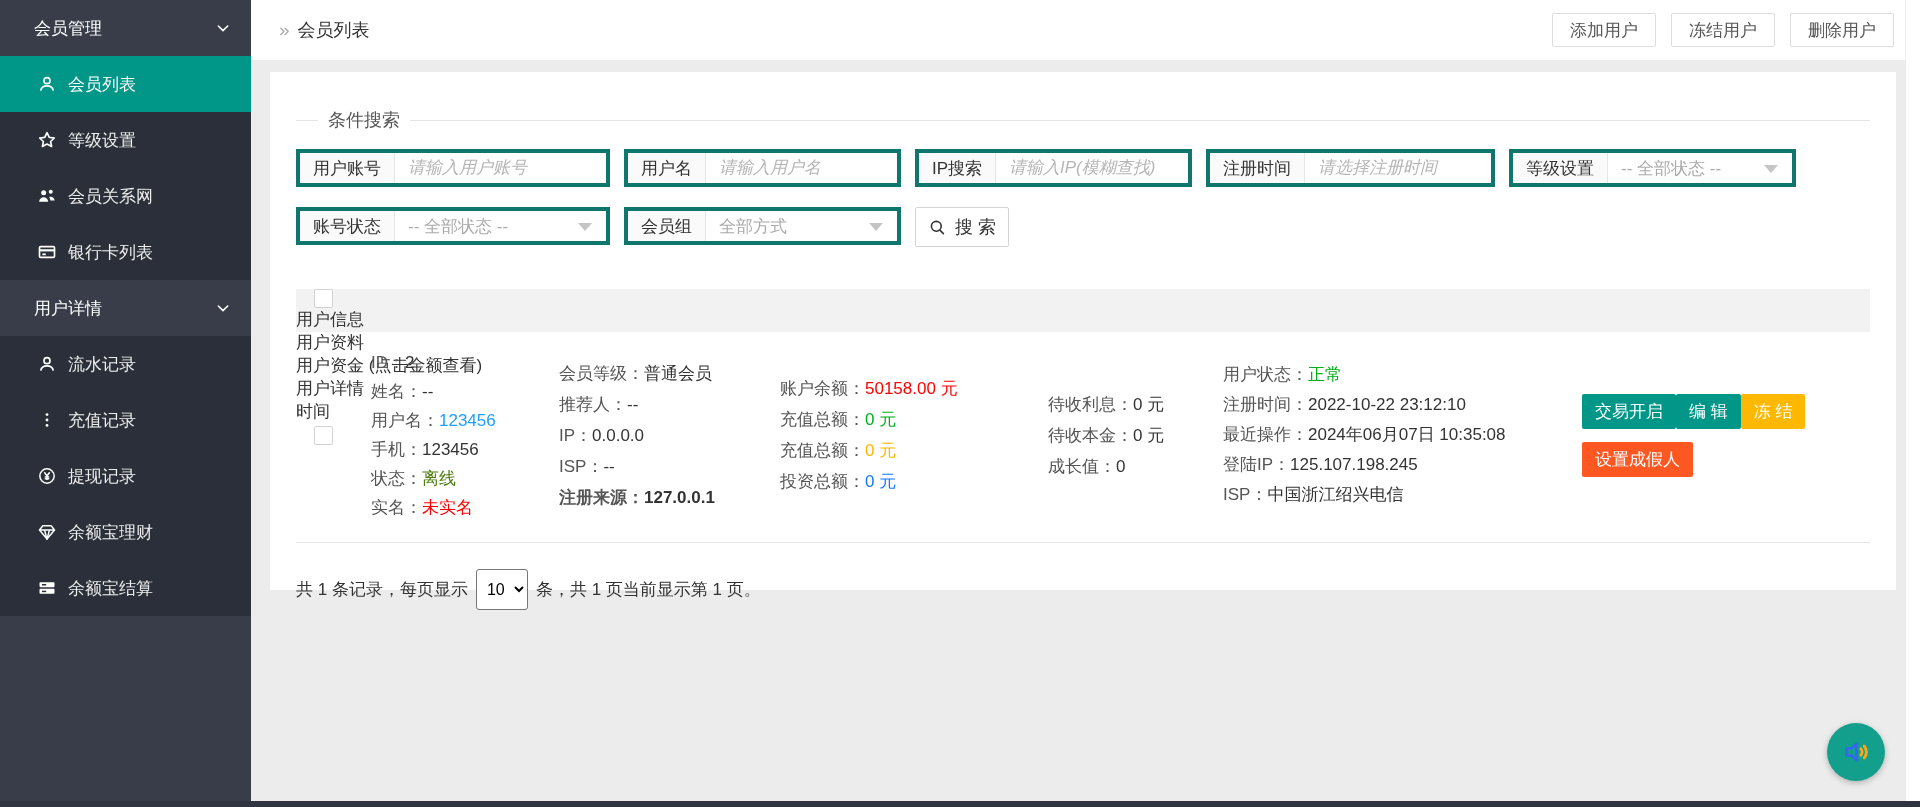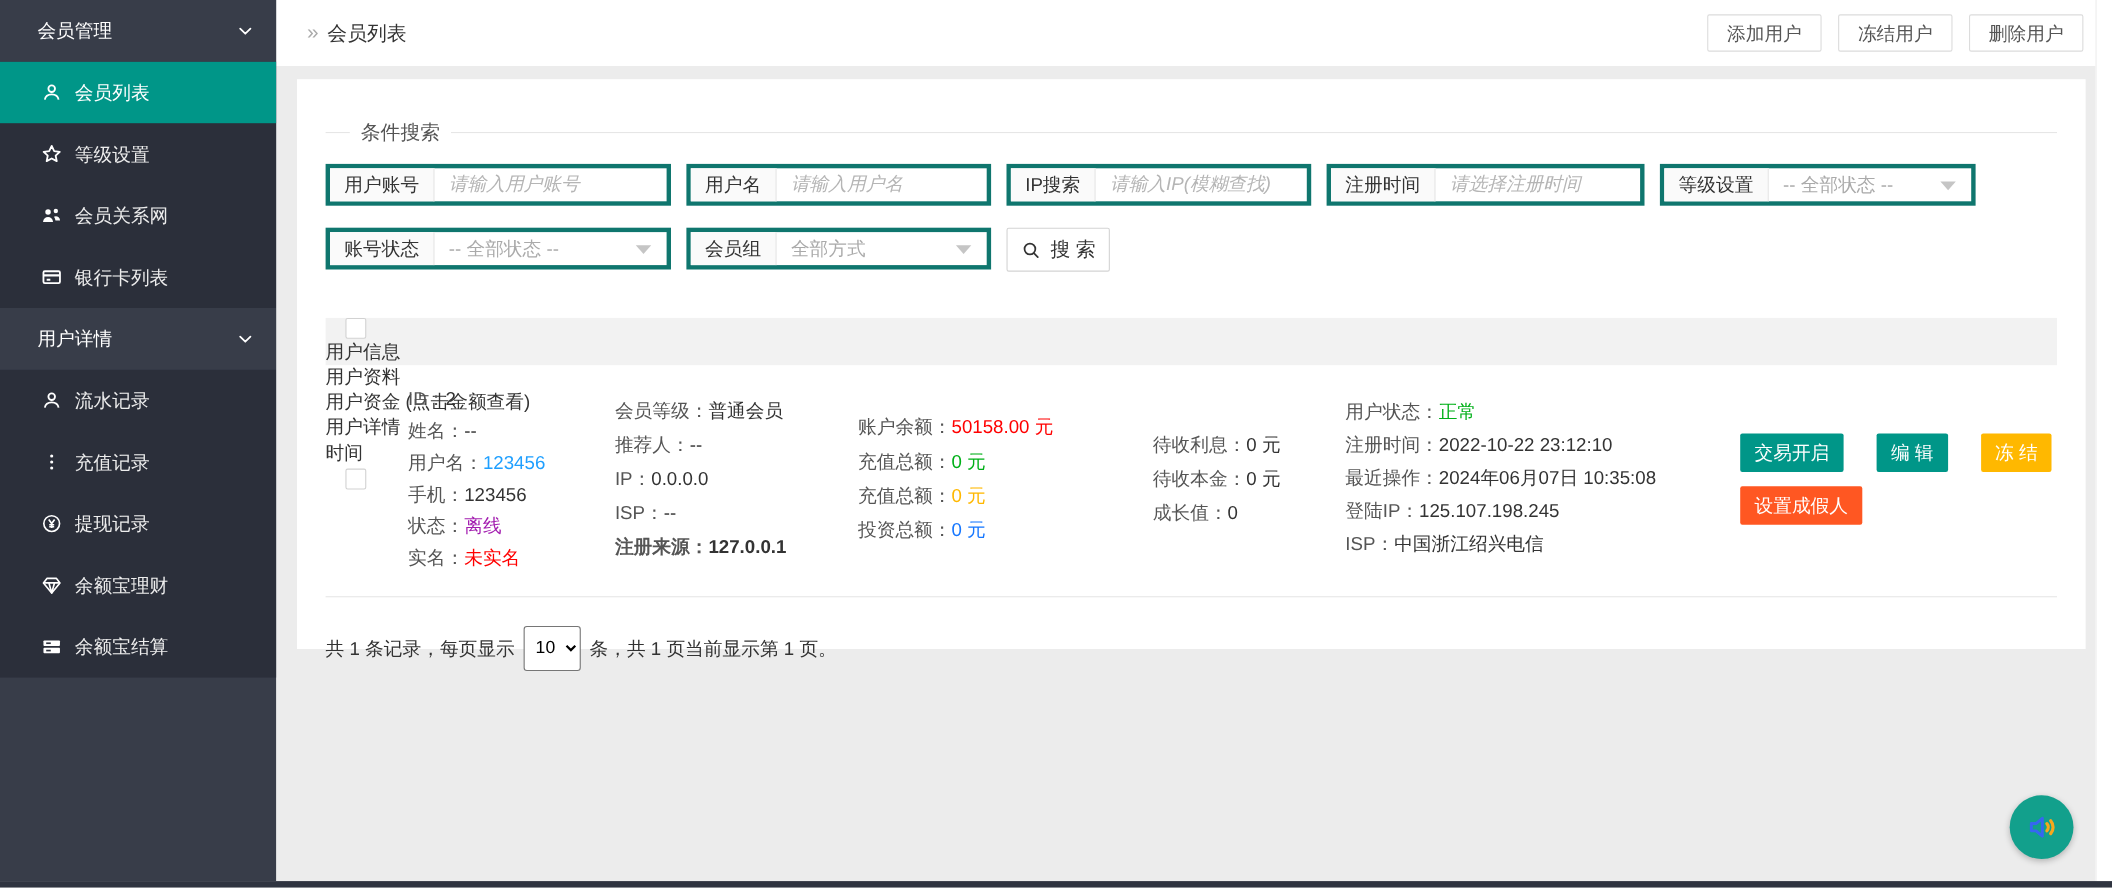--- a/index.html
+++ b/index.html
@@ -87,28 +87,28 @@
   .c5 { width:333px; flex:none; } .c6 { flex:1; }
   .cbx {
     width:19px; height:19px; background:#fff; border:1px solid #d2d2d2; border-radius:2px;
     margin-left:18px; cursor:pointer; appearance:none; -webkit-appearance:none;
   }
   .trow { display:flex; align-items:center; border-bottom:1px solid #e6e6e6; padding:16px 0 20px; }
   .line { line-height:29px; font-size:17px; white-space:nowrap; }
   .k { color:#555; }
   .v { color:#333; }
   .v-link { color:#1e9fff; cursor:pointer; }
-  .v-muted { color:#a21caf; }
+  .v-muted { color:#4d7c0f; }
   .v-red { color:#ff0000; }
   .v-green { color:#00b018; }
   .v-orange { color:#ffb800; }
   .v-blue { color:#1677ff; cursor:pointer; }
   .v-green-c, .v-red-c, .v-orange-c { cursor:pointer; }
   .acts { display:flex; flex-direction:column; gap:13px; padding-left:10px; }
-  .acts-row { display:flex; gap:30px;padding-left:16px; }
+  .acts-row { display:flex; gap:0;padding-left:16px; }
   .abtn {
     border:none; border-radius:2px; color:#fff; font-size:17px; height:35px;
     padding:0 13px; cursor:pointer; font-family:inherit; white-space:nowrap;
   }
   .abtn-teal { background:#009688; }
   .abtn-yellow { background:#ffb800; }
   .abtn-orange { background:#ff5722; }
 
   
   .pager { display:flex; align-items:center; margin-top:26px; font-size:17px; color:#333; }

